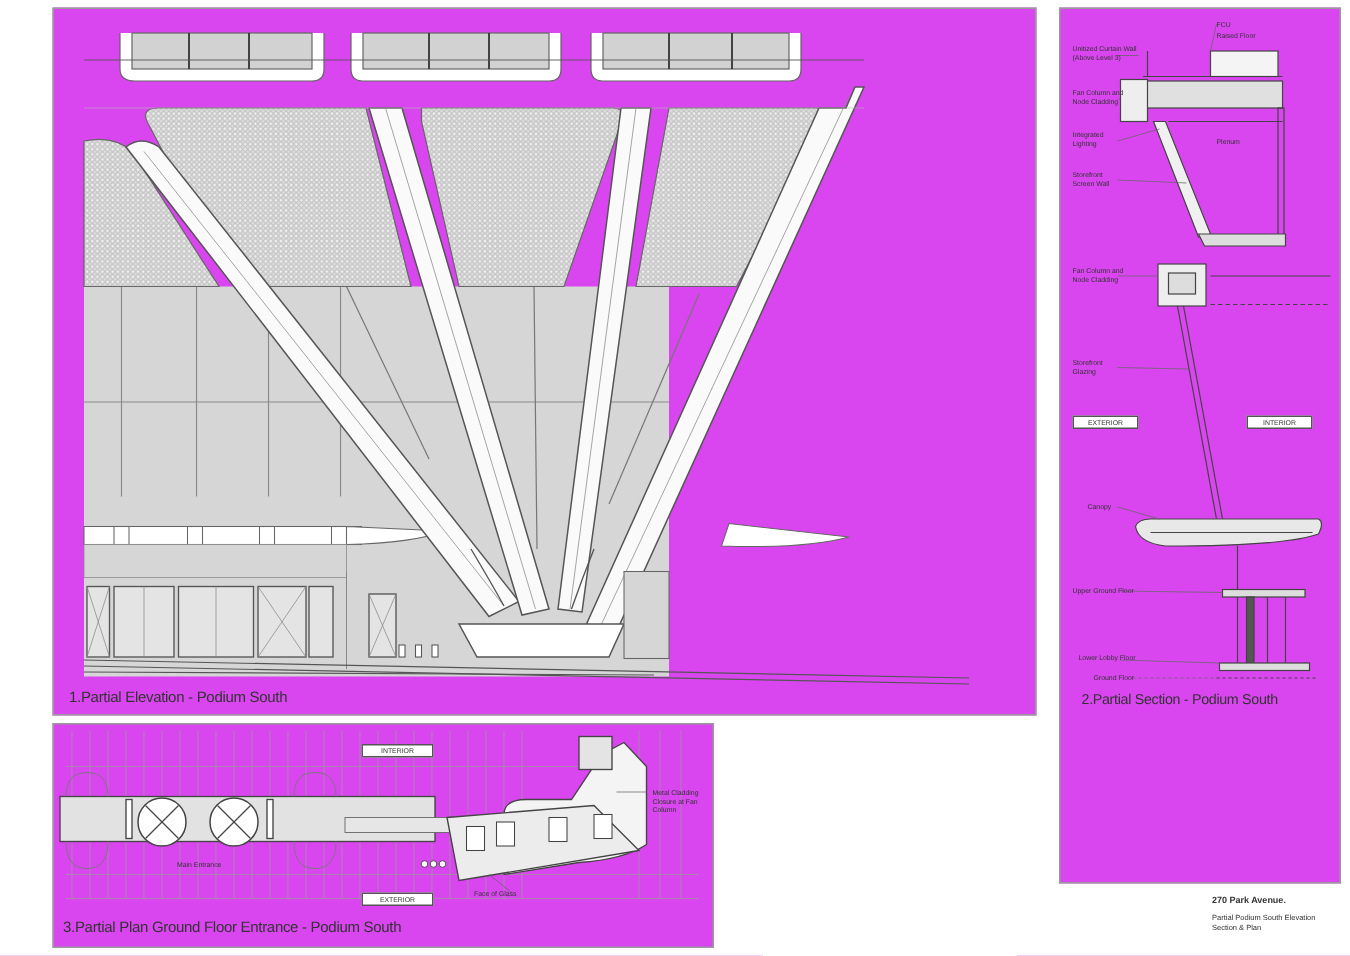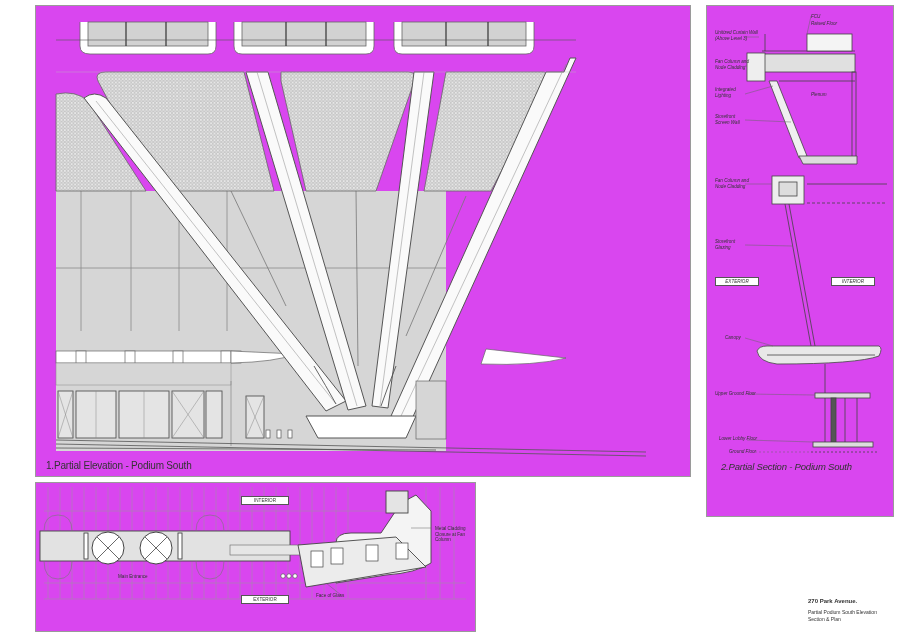--- a/index.html
+++ b/index.html
@@ -124,21 +124,21 @@
     <g stroke="#555" stroke-width="0.8">
       <line x1="20" y1="434" x2="610" y2="446"></line>
       <line x1="20" y1="438" x2="610" y2="450"></line>
       <line x1="20" y1="442" x2="400" y2="444"></line>
     </g>
     <line x1="20" y1="66" x2="540" y2="66" stroke="#bbb" stroke-width="0.4"></line>
   </svg>
   <div class="caption" style="left:10px;top:454px;">1.Partial Elevation - Podium South</div>
 </div>
 
-<div class="panel" style="left:706px;top:5px;width:188px;height:512px;font-style:italic;">
+<div class="panel" style="left:706px;top:5px;width:188px;height:584px;">
   <svg width="188" height="472">
     <g stroke="#444" stroke-width="0.8" fill="none">
 
       <rect x="55" y="48" width="93" height="18" fill="#e0e0e0"></rect>
       <line x1="55" y1="45" x2="148" y2="45"></line>
       <rect x="100" y="28" width="45" height="17" fill="#f4f4f4"></rect>
       <line x1="58" y1="28" x2="58" y2="45"></line>
 
       <rect x="40" y="47" width="18" height="28" fill="#eee"></rect>
 
@@ -312,20 +312,21 @@
   </svg>
   <div class="tag" style="left:205px;top:13px;width:46px;">INTERIOR</div>
   <div class="tag" style="left:205px;top:112px;width:46px;">EXTERIOR</div>
   <div class="lbl" style="left:82px;top:91px;">Main Entrance</div>
   <div class="lbl" style="left:280px;top:110px;">Face of Glass</div>
   <div class="lbl" style="left:399px;top:43px;">
     <div>Metal Cladding</div>
     <div>Closure at Fan</div>
     <div>Column</div>
   </div>
+  <div class="caption" style="left:6px;top:130px;">3.Partial Plan Ground Floor Entrance - Podium South</div>
 </div>
 
 <div class="titleblock">
   <div class="tb-title">270 Park Avenue.</div>
   <div class="tb-sub">
     <div>Partial Podium South Elevation</div>
     <div>Section &amp; Plan</div>
   </div>
 </div>
 

